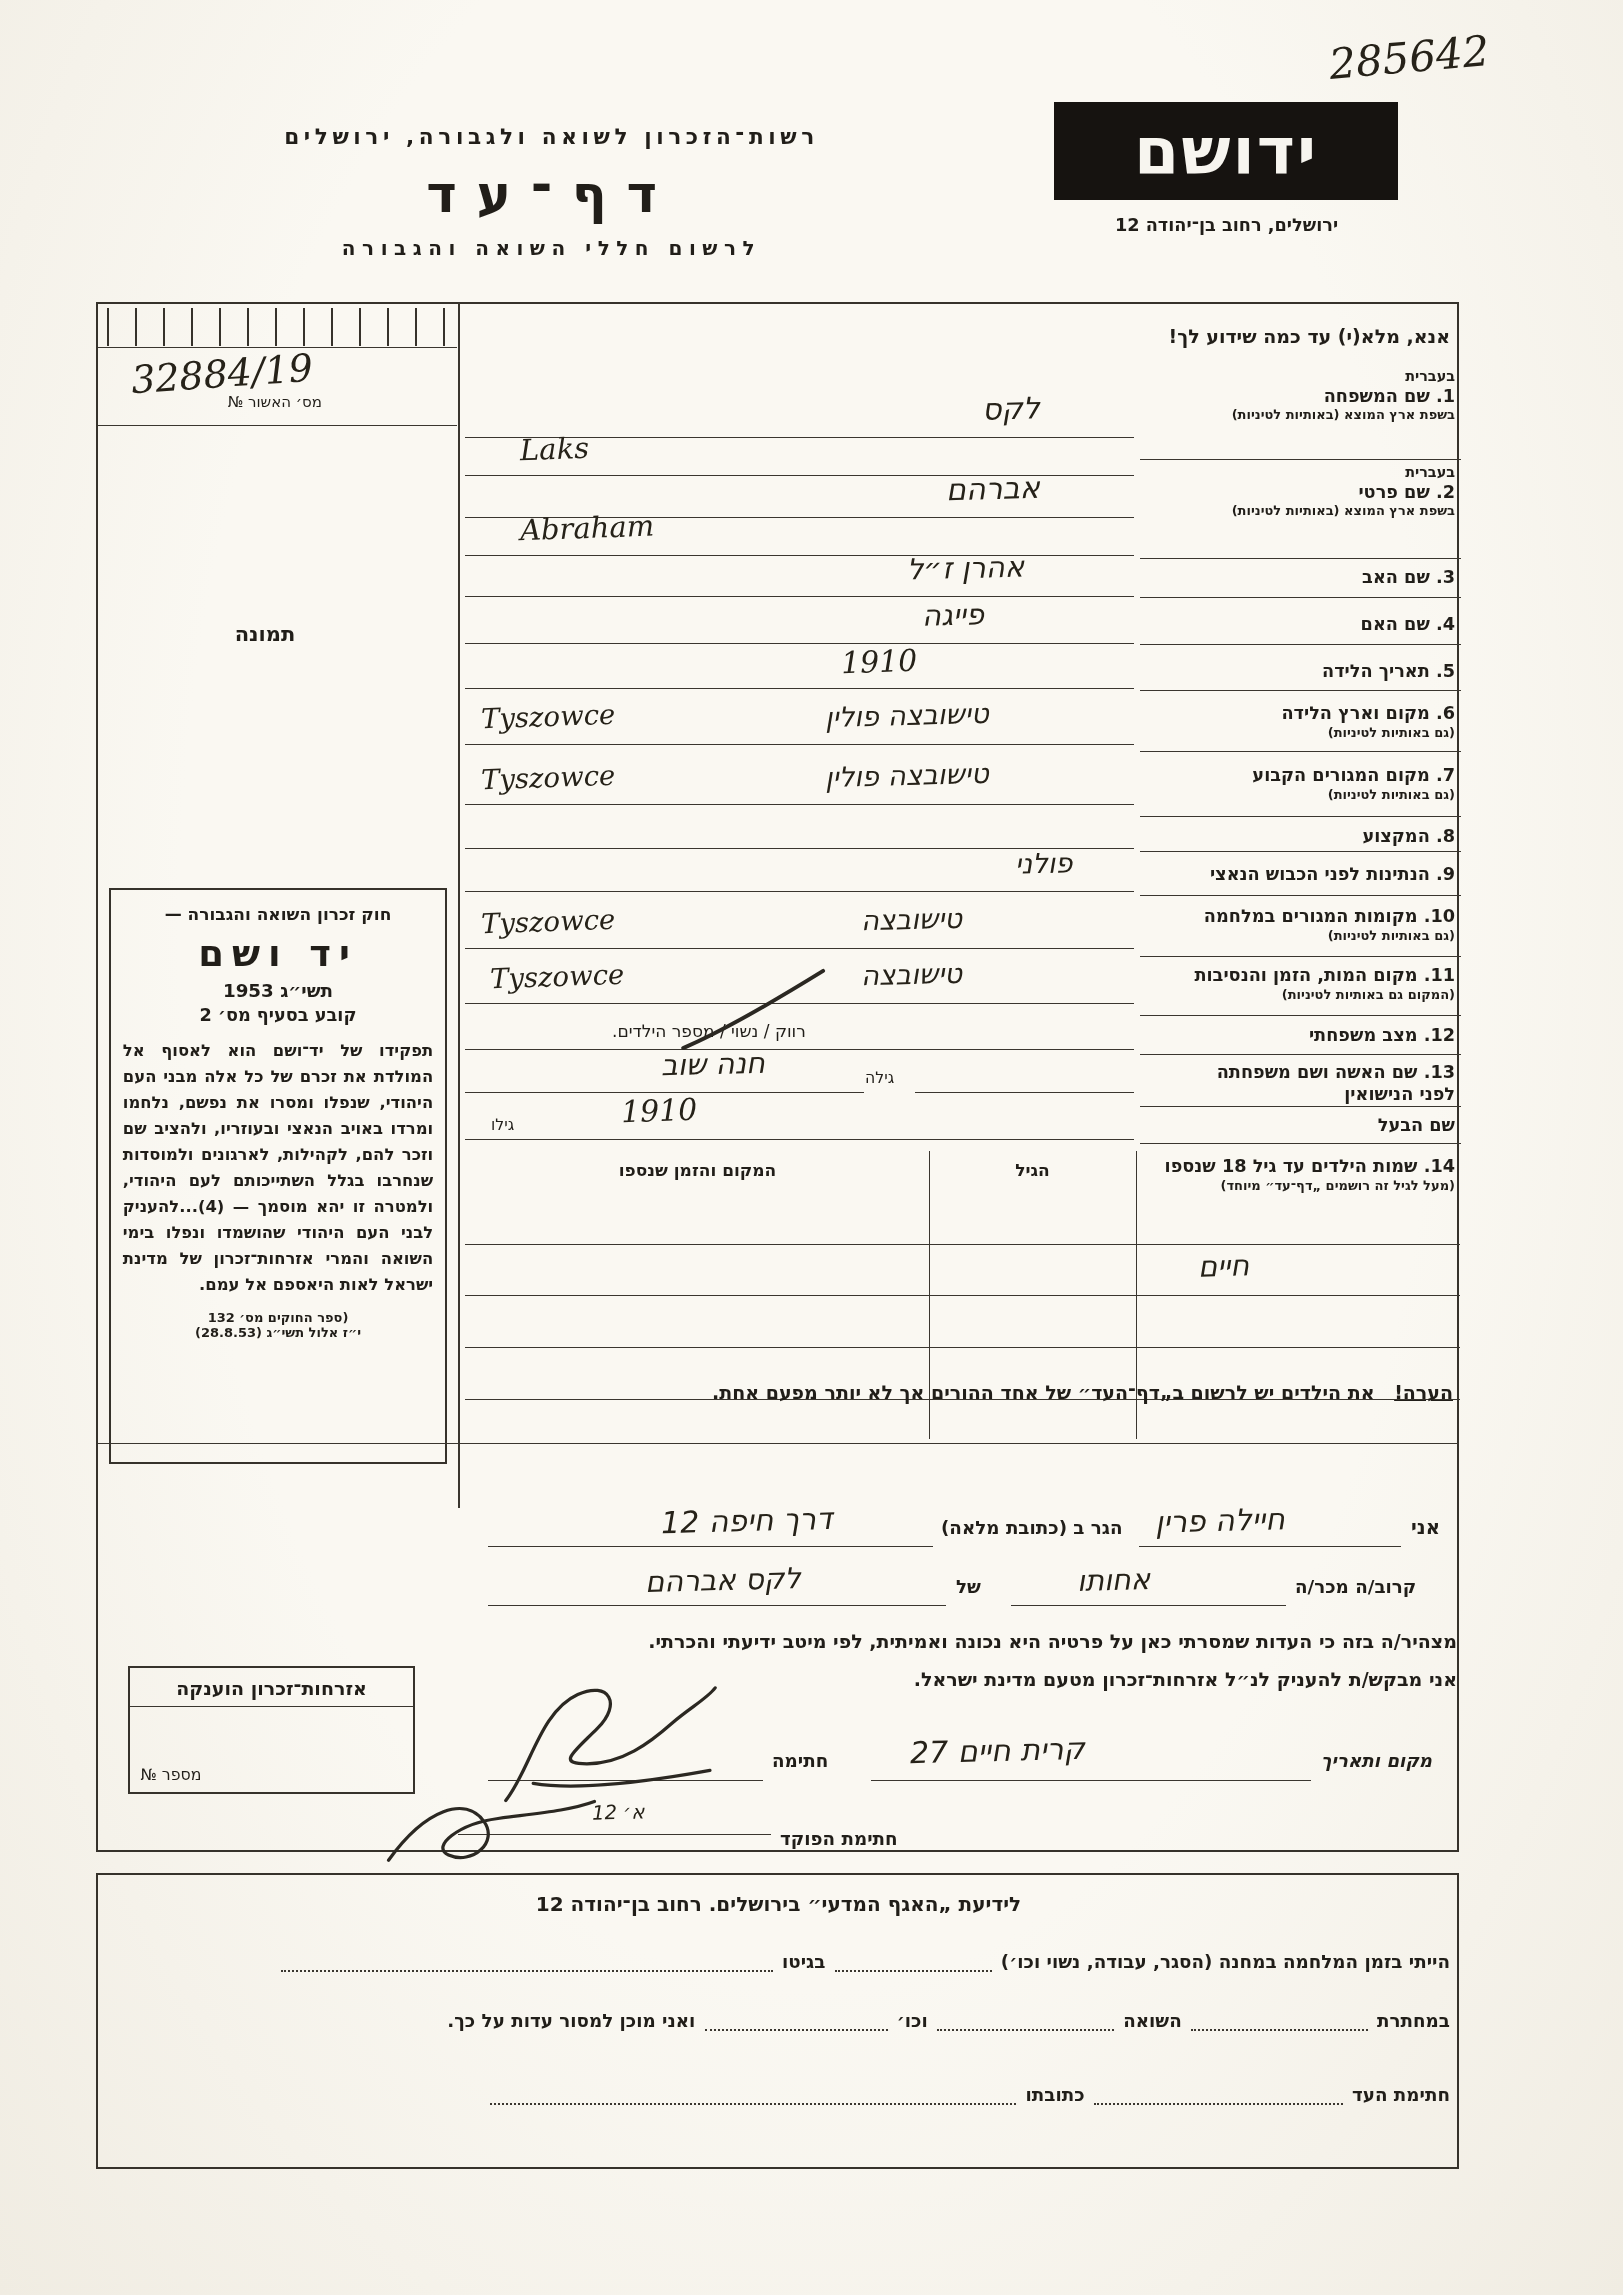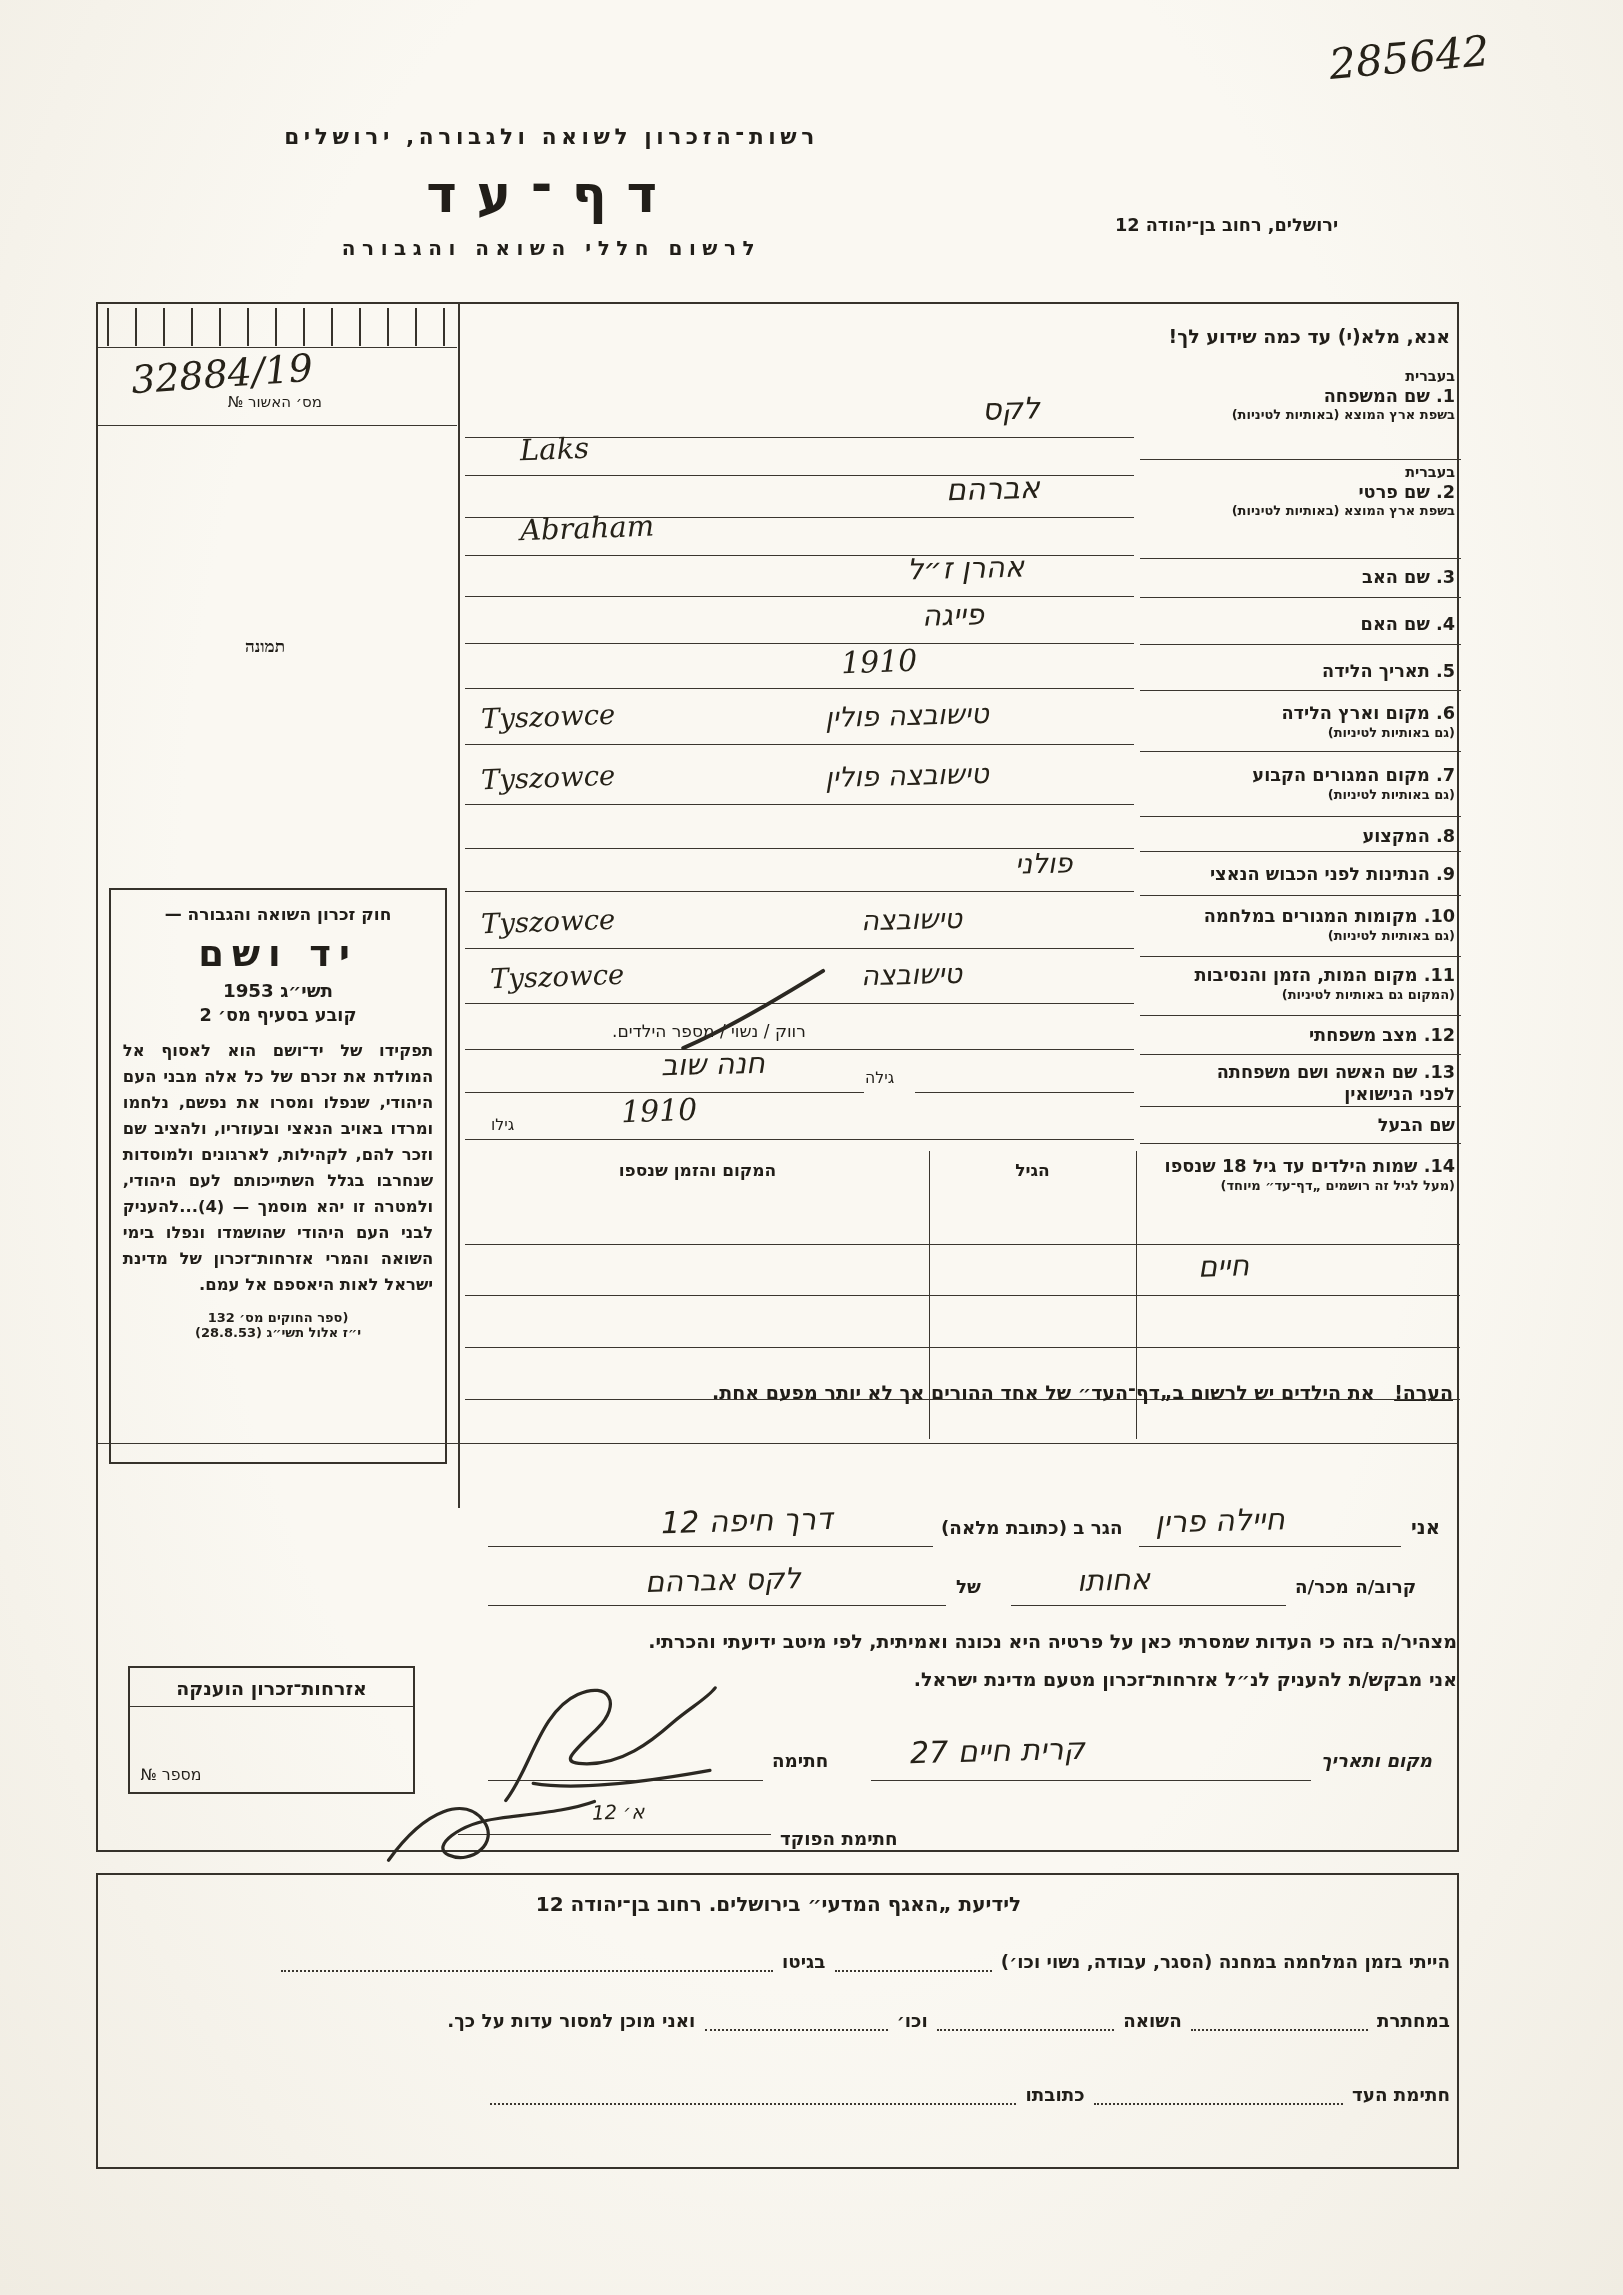--- a/index.html
+++ b/index.html
@@ -32,35 +32,38 @@
 <div id="page">
 
   <div class="hw" style="left:1329px;top:33px;font-size:42px;transform:rotate(-5deg);">285642</div>
 
   <div class="abs b ctr rtl" style="left:154px;top:124px;width:795px;font-size:21.6px;letter-spacing:4.6px;">רשות־הזכרון לשואה ולגבורה, ירושלים</div>
 
   <div class="abs b ctr rtl" style="left:154px;top:236px;width:795px;font-size:20px;letter-spacing:6.5px;">לרשום חללי השואה והגבורה</div>
 
   <div class="abs b ctr rtl" style="left:154px;top:164px;width:795px;font-size:52px;letter-spacing:19.6px;">דף־עד</div>
 
+  <div class="abs" style="left:1054px;top:102px;width:344px;height:98px;background:#161310;display:flex;align-items:center;justify-content:center;">
+    <span style="font-size:65px;font-weight:bold;color:#f7f5ef;letter-spacing:2px;line-height:1;">ידושם</span>
+  </div>
   <div class="abs b ctr rtl" style="left:1017px;top:215px;width:419px;font-size:17.7px;">ירושלים, רחוב בן־יהודה 12</div>
 
   <div class="box" style="left:96px;top:302px;width:1363px;height:1550px;"></div>
   <div class="vln" style="left:458px;top:302px;height:1206px;border-left-width:2px;"></div>
 
   <div class="abs" style="left:107px;top:308px;width:338px;height:38px;background:repeating-linear-gradient(90deg,#36322b 0 2px,transparent 2px 28px);"></div>
   <div class="ln" style="left:98px;top:347px;width:359px;"></div>
   <div class="hw" style="left:131px;top:352px;font-size:38px;transform:rotate(-4deg);">32884/19</div>
   <div class="abs rtl" style="left:106px;top:393px;width:216px;font-size:15px;">
     <span>מס׳ האשור</span>
     <span>№</span>
   </div>
   <div class="ln" style="left:98px;top:425px;width:359px;"></div>
 
-  <div class="abs b ctr rtl" style="left:180px;top:637px;width:170px;font-size:17px;font-family:Liberation Serif, serif;">תמונה</div>
+  <div class="abs b ctr rtl" style="left:180px;top:622px;width:170px;font-size:21px;">תמונה</div>
 
   <div class="box rtl ctr" style="left:109px;top:888px;width:338px;height:576px;padding:14.4px 11.8px;">
     <div class="b" style="font-size:17px;">חוק זכרון השואה והגבורה —</div>
     <div class="b" style="font-size:37px;letter-spacing:7.9px;margin:7.9px 0 5.2px;">יד ושם</div>
     <div class="b" style="font-size:18.3px;">תשי״ג 1953</div>
     <div class="b" style="font-size:17.7px;margin:3.9px 0 13px;">קובע בסעיף מס׳ 2</div>
     <div class="b" style="font-size:16.4px;line-height:26px;text-align:justify;">תפקידו של יד־ושם הוא לאסוף אל המולדת את זכרם של כל אלה מבני העם היהודי, שנפלו ומסרו את נפשם, נלחמו ומרדו באויב הנאצי ובעוזריו, ולהציב שם וזכר להם, לקהילות, לארגונים ולמוסדות שנחרבו בגלל השתייכותם לעם היהודי, ולמטרה זו יהא מוסמך — (4)...להעניק לבני העם היהודי שהושמדו ונפלו בימי השואה והמרי אזרחות־זכרון של מדינת ישראל לאות היאספם אל עמם.</div>
     <div class="b" style="font-size:13px;margin-top:11.8px;">(ספר החוקים מס׳ 132</div>
     <div class="b" style="font-size:13px;">י״ז אלול תשי״ג (28.8.53)</div>
   </div>

